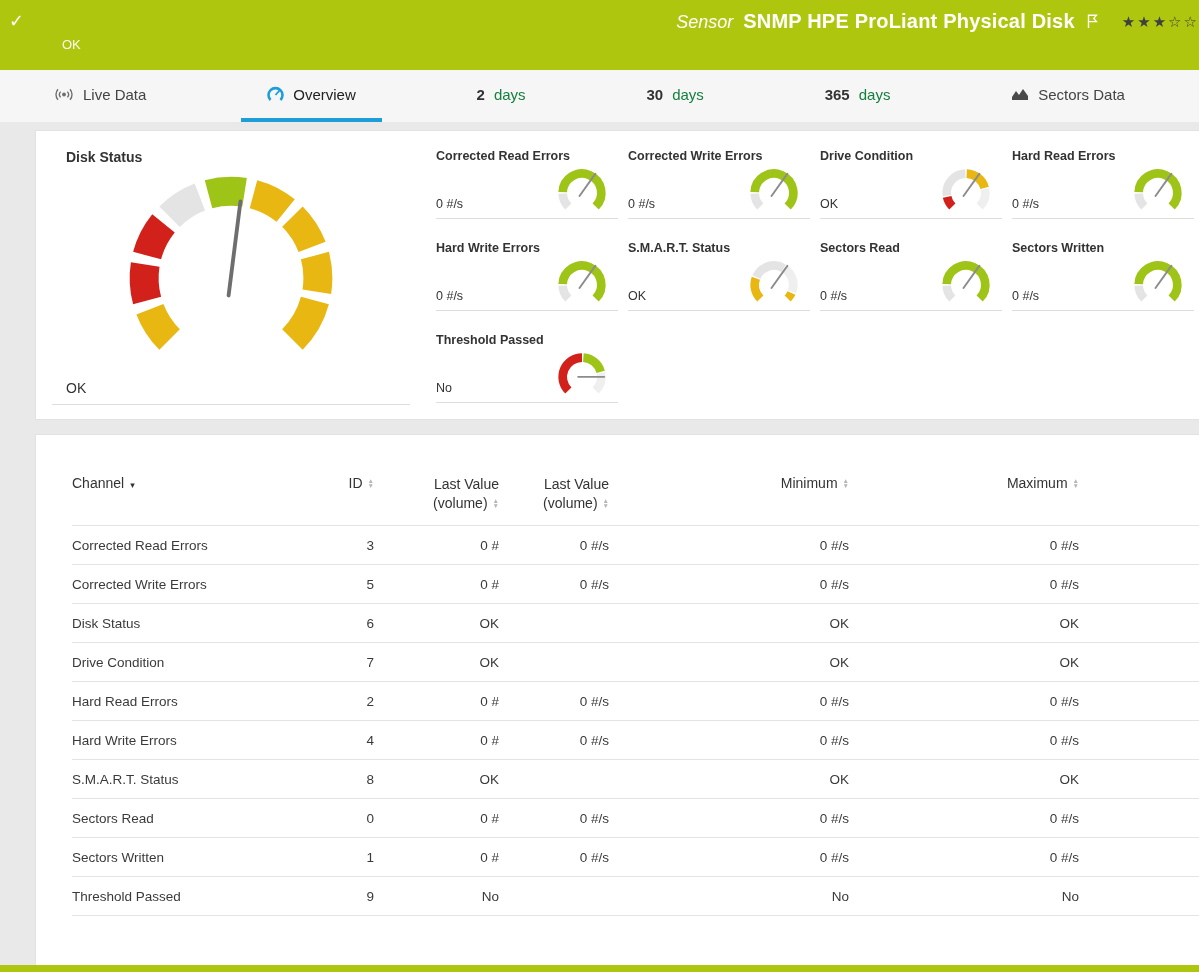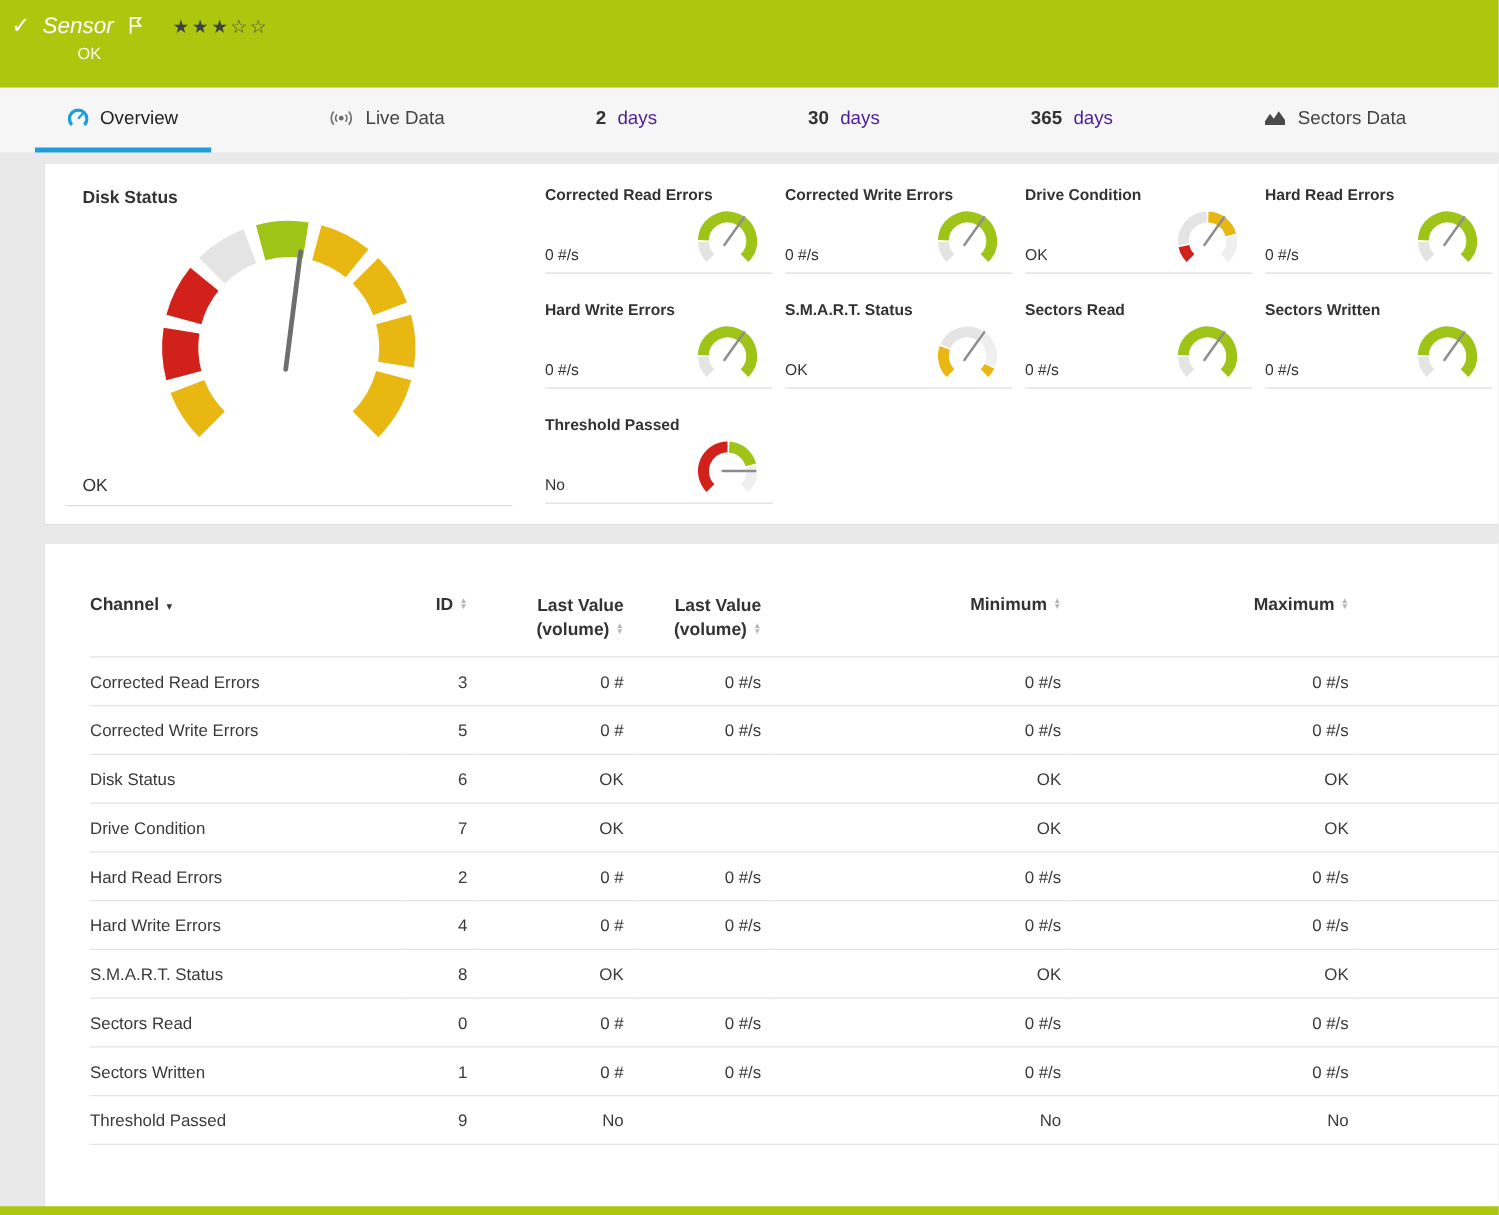--- a/index.html
+++ b/index.html
@@ -2,35 +2,35 @@
 <html><head>
 <meta charset="utf-8">
 <style>
   * { margin:0; padding:0; box-sizing:border-box; }
   html,body { width:1199px; height:972px; overflow:hidden; background:#e9e9e9;
     font-family:"Liberation Sans","DejaVu Sans",sans-serif; color:#3c3c3c; }
 
   
   .header { height:70px; background:#aec70e; position:relative; color:#fff; }
   .check-icon { position:absolute; left:9px; top:10px; font-size:18px; font-weight:bold; }
-  .header-line1 { padding:10px 0 0 34px; display:flex; align-items:baseline; gap:10px; }
+  .header-line1 { padding:10px 0 0 34px; display:flex; align-items:baseline; gap:10px;justify-content:flex-end; }
   .sensor-kind { font-style:italic; font-size:18px; }
   .sensor-title { font-size:20px; font-weight:bold; letter-spacing:.2px; }
   .flag-icon { align-self:center; margin-left:2px; }
   .stars { align-self:center; margin-left:14px; font-size:15px; color:#3f4042; letter-spacing:2px; cursor:pointer; }
   .header-status { margin-left:62px; font-size:13px; margin-top:4px; color:rgba(255,255,255,.95); }
 
   
   .tabs { background:#f6f6f6; height:52px; display:flex; align-items:stretch;
     justify-content:space-between; padding:0 48px 0 28px; }
   .tab { display:flex; align-items:center; gap:9px; padding:0 26px; font-size:15px;
     color:#444; cursor:pointer; border-bottom:4px solid transparent; white-space:nowrap; }
   .tab.active { border-bottom-color:#1e9ed9; color:#222; }
   .tab .num { font-weight:bold; color:#333; }
-  .tab .unit { color:#4c1d95; }
+  .tab .unit { color:#15803d; }
 
   
   .main { padding:8px 0 0 35px; }
   .card { background:#fff; border:1px solid #e2e2e2; border-right:none; }
 
   
   .gauges-card { height:290px; display:flex; padding:18px 0 14px 16px; margin-bottom:14px; }
   .main-gauge-panel { width:358px; display:flex; flex-direction:column;
     border-bottom:1px solid #ddd; padding-bottom:8px; }
   .main-gauge-label { font-size:14px; font-weight:bold; color:#333; padding-left:14px; }
@@ -52,62 +52,63 @@
   .red    { stroke:#d2211a; }
   .lightest { stroke:#efefef; }
   .needle { stroke:#8c8c8c; stroke-width:2; stroke-linecap:round; }
   .big-needle { stroke:#6e6e6e; stroke-width:4; stroke-linecap:round; }
 
   
   .table-card { padding:26px 0 0 36px; min-height:540px; }
   table { border-collapse:collapse; width:1128px; table-layout:fixed; }
   th, td { border-bottom:1px solid #e4e4e4; font-size:13.5px; color:#3a3a3a;
     padding:11px 8px; text-align:right; font-weight:normal; }
-  th { vertical-align:top; padding-top:14px; padding-bottom:12px; font-weight:bold; color:#333;
+  th { vertical-align:top; padding-top:14px; padding-bottom:12px; font-weight:normal; color:#333;
     cursor:pointer; font-size:14px; }
   .c-channel { text-align:left; padding-left:0; }
   tr.data-row { cursor:pointer; }
   td { height:39px; }
 
   .sort { display:inline-flex; flex-direction:column; vertical-align:middle;
     margin-left:5px; line-height:5px; font-size:6.5px; color:#b5b5b5; position:relative; top:-1px; }
   .caret-down { font-size:9px; color:#333; margin-left:6px; }
   .th-line { line-height:19px; }
 
   .footer-bar { position:absolute; left:0; bottom:0; width:1199px; height:7px; background:#aec70e; }
 </style>
 </head>
 <body>
 
 <div class="header">
   <span class="check-icon">✓</span>
   <div class="header-line1">
     <span class="sensor-kind">Sensor</span>
+    <span class="sensor-title">SNMP HPE ProLiant Physical Disk</span>
     <svg class="flag-icon" width="11" height="15" viewBox="0 0 11 15">
       <path d="M1.5 14 V1.2 H9.4 L6.8 4.4 9.4 7.6 H1.5" fill="none" stroke="#ffffff" stroke-width="1.4"></path>
     </svg>
     <span class="stars"><span>★★★</span><span>☆☆</span></span>
   </div>
   <div class="header-status">OK</div>
 </div>
 
 <div class="tabs">
+  <div class="tab">
+    <svg width="20" height="15" viewBox="0 0 20 15">
+      <circle cx="10" cy="7.5" r="1.9" fill="#6f6f6f"></circle>
+      <path d="M6.6 4.6 a4.4 4.4 0 0 0 0 5.8 M13.4 4.6 a4.4 4.4 0 0 1 0 5.8 M4 2.2 a8 8 0 0 0 0 10.6 M16 2.2 a8 8 0 0 1 0 10.6" fill="none" stroke="#6f6f6f" stroke-width="1.4"></path>
+    </svg>
+    <span>Live Data</span>
+  </div>
   <div class="tab active">
     <svg width="17" height="17" viewBox="0 0 17 17">
       <path d="M3.5 14 A7 7 0 1 1 13.5 14" fill="none" stroke="#1e9ed9" stroke-width="2.6"></path>
       <line x1="8.5" y1="9" x2="12.6" y2="4.4" stroke="#1e9ed9" stroke-width="1.8"></line>
     </svg>
     <span>Overview</span>
-  </div>
-  <div class="tab">
-    <svg width="20" height="15" viewBox="0 0 20 15">
-      <circle cx="10" cy="7.5" r="1.9" fill="#6f6f6f"></circle>
-      <path d="M6.6 4.6 a4.4 4.4 0 0 0 0 5.8 M13.4 4.6 a4.4 4.4 0 0 1 0 5.8 M4 2.2 a8 8 0 0 0 0 10.6 M16 2.2 a8 8 0 0 1 0 10.6" fill="none" stroke="#6f6f6f" stroke-width="1.4"></path>
-    </svg>
-    <span>Live Data</span>
   </div>
   <div class="tab">
     <span class="num">2</span>
     <span class="unit">days</span>
   </div>
   <div class="tab">
     <span class="num">30</span>
     <span class="unit">days</span>
   </div>
   <div class="tab">

